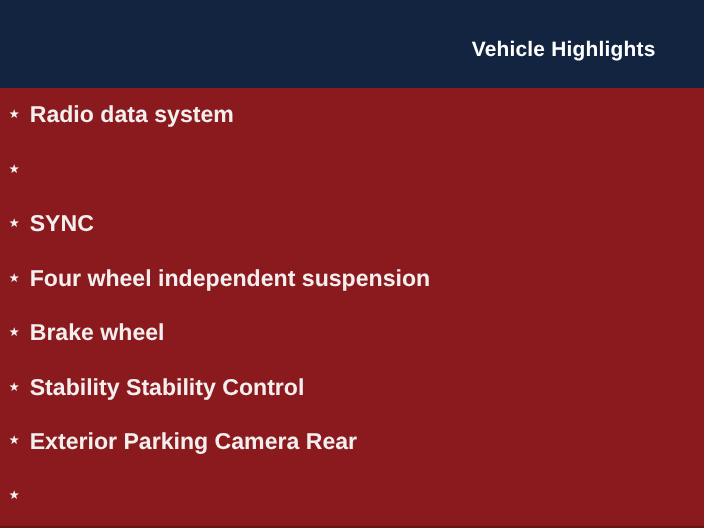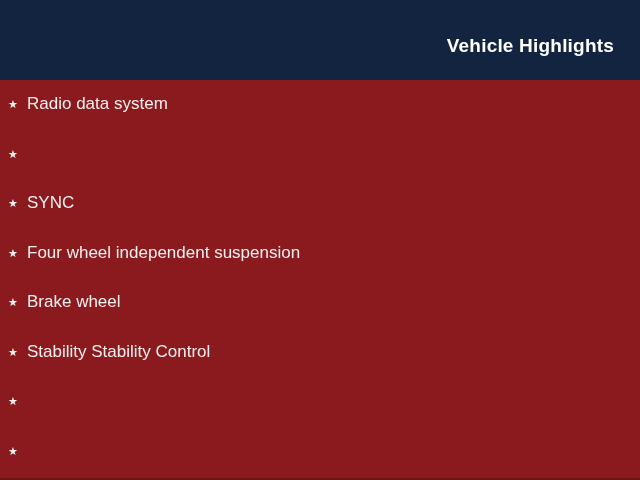--- a/index.html
+++ b/index.html
@@ -32,21 +32,21 @@
     background: #12243f;
     display: flex;
     align-items: center;
     justify-content: flex-end;
   }
   .header-title {
     color: #ffffff;
     font-size: 19px;
     font-weight: bold;
     letter-spacing: 0.2px;
-    padding-right: 26px;
+    padding-right: 44px;
     line-height: 1;
     margin-top: 10px;
   }
   .body-band {
     position: absolute;
     top: 80px;
     left: 0;
     width: 640px;
     height: 398px;
     background: #8a1a1d;
@@ -70,23 +70,23 @@
   .bullet-star {
     flex: 0 0 auto;
     width: 19px;
     color: #f6f1f1;
     font-size: 11px;
     line-height: 1;
     display: inline-block;
   }
   .highlight-label {
     color: #f4efef;
-    font-size: 17px;
+    font-size: 21px;
     line-height: 1.1;
-    font-weight: normal;
+    font-weight: bold;
     white-space: nowrap;
   }
   .bottom-edge {
     position: absolute;
     left: 0;
     bottom: 0;
     width: 640px;
     height: 2px;
     background: #6e1417;
   }
@@ -127,20 +127,21 @@
         <span class="highlight-label">Brake wheel</span>
       </li>
 
       <li class="highlight-item">
         <span class="bullet-star">★</span>
         <span class="highlight-label">Stability Stability Control</span>
       </li>
 
       <li class="highlight-item">
         <span class="bullet-star">★</span>
+        <span class="highlight-label">Exterior Parking Camera Rear</span>
       </li>
 
       <li class="highlight-item">
         <span class="bullet-star">★</span>
       </li>
 
     </ul>
   </div>
 
   <div class="bottom-edge"></div>

